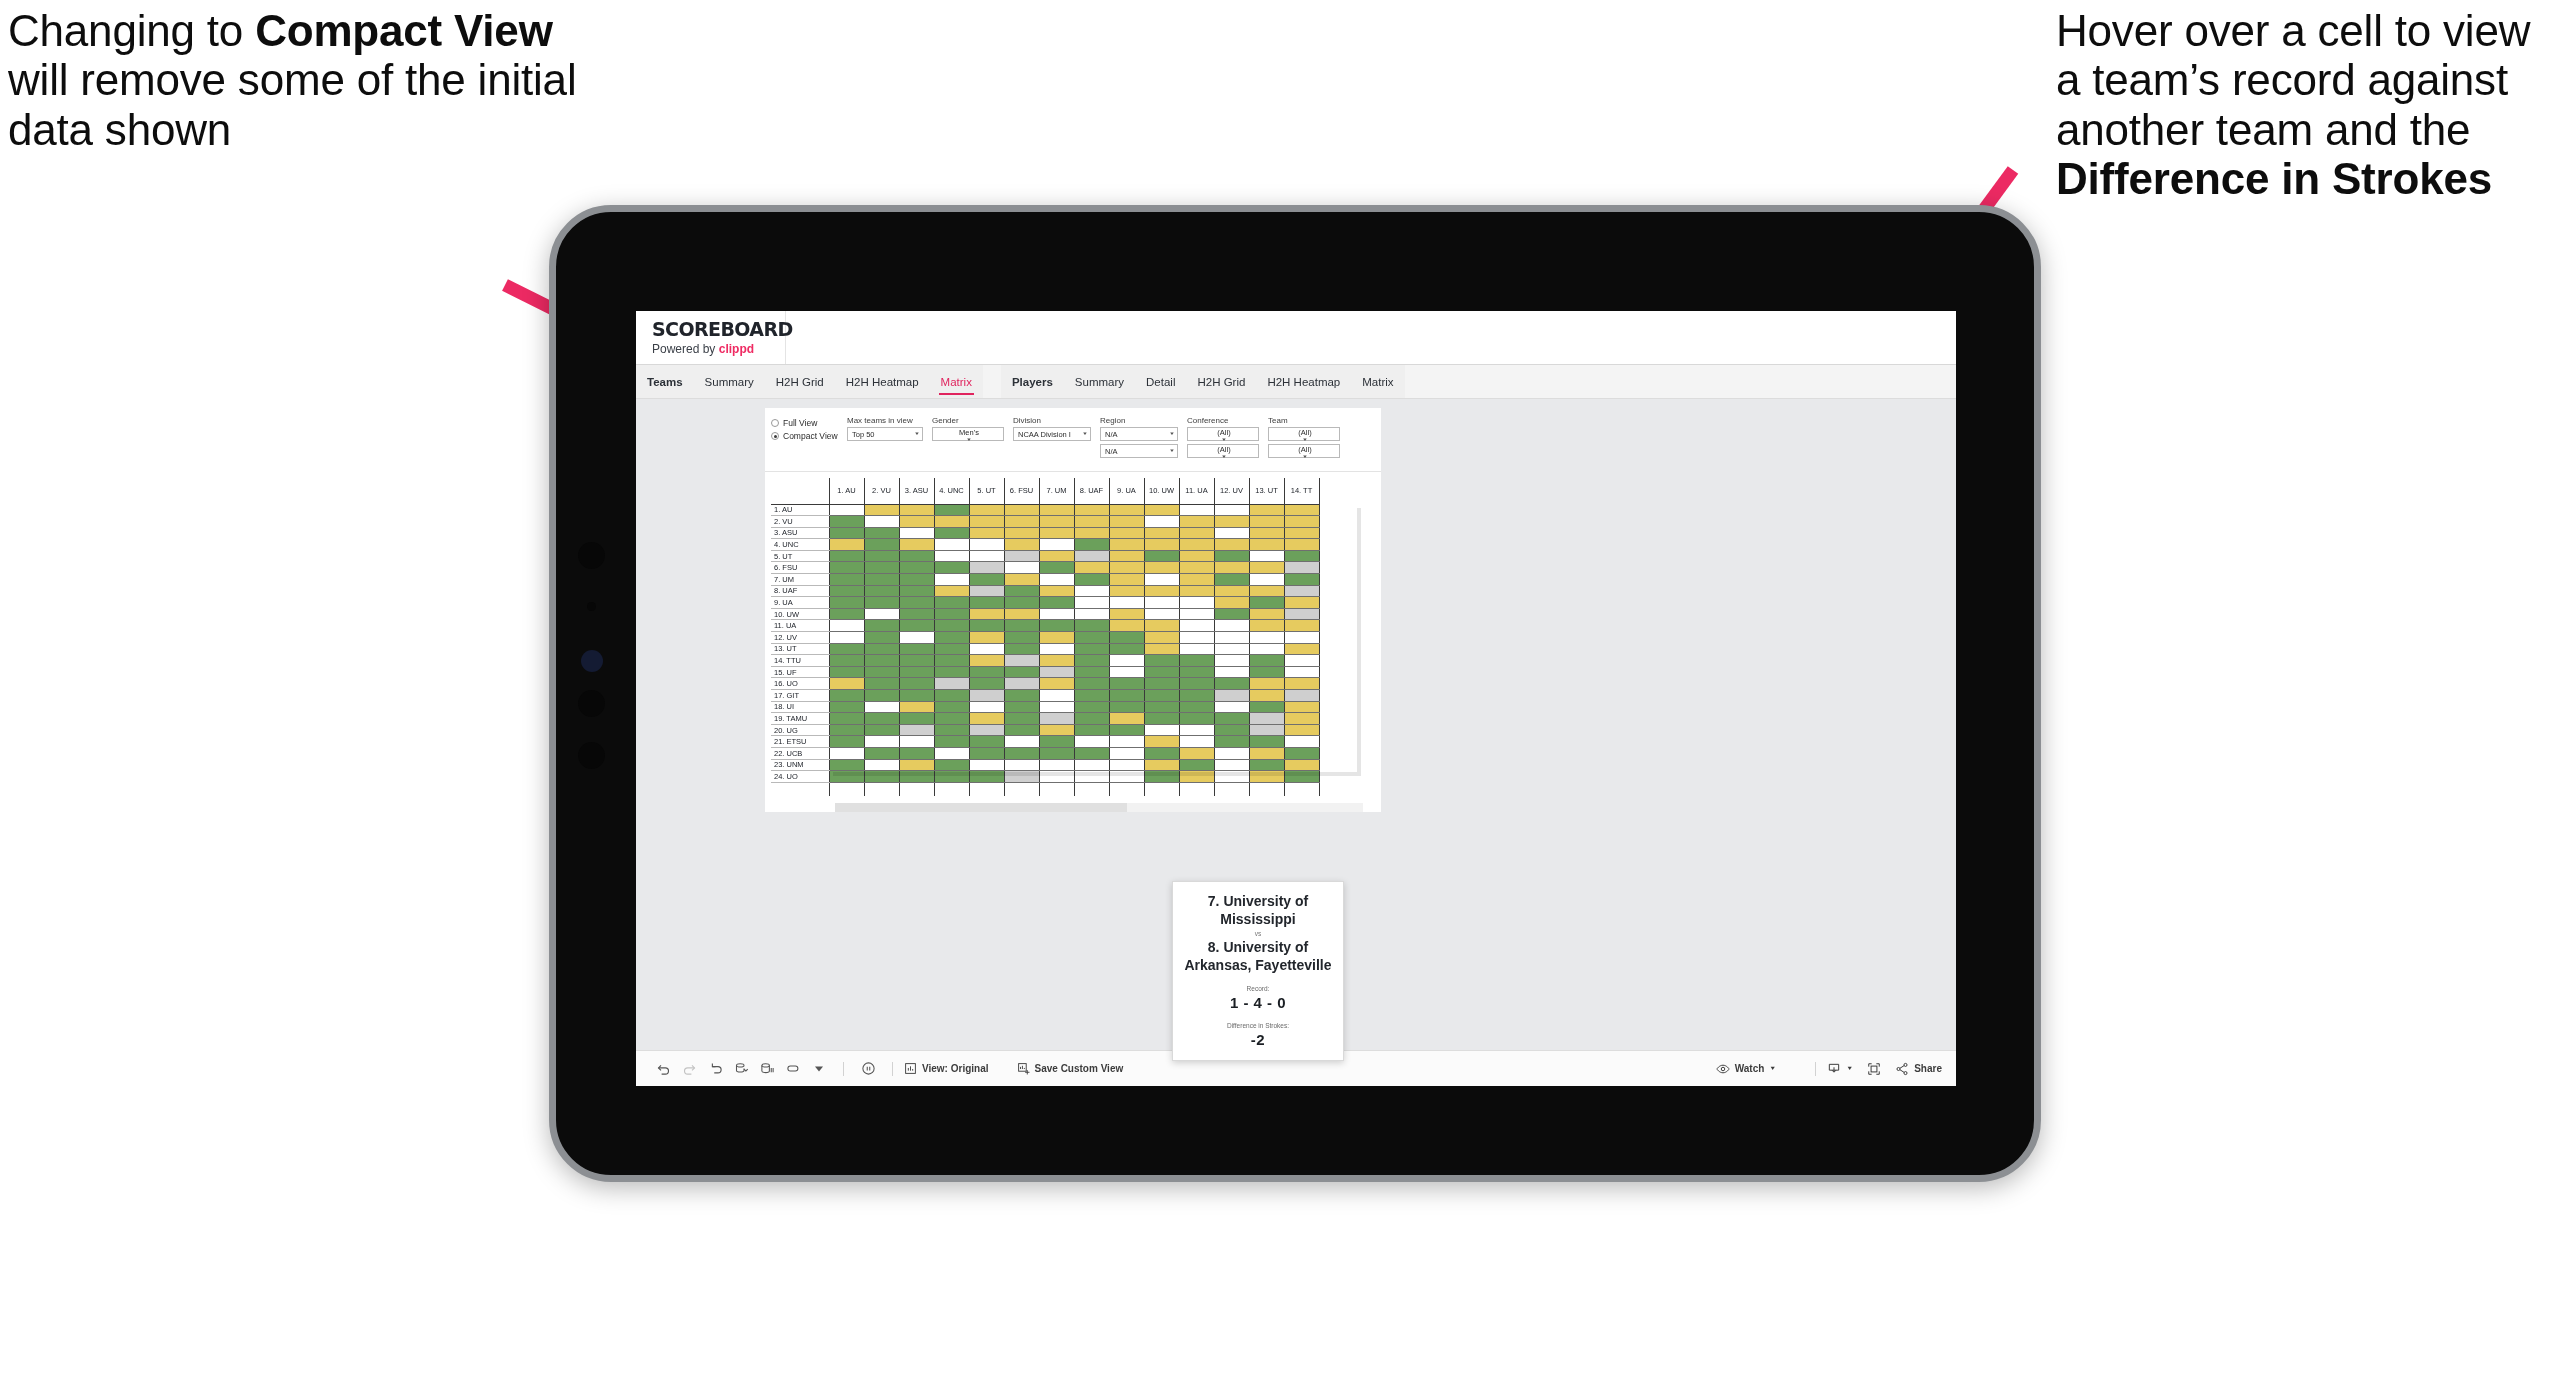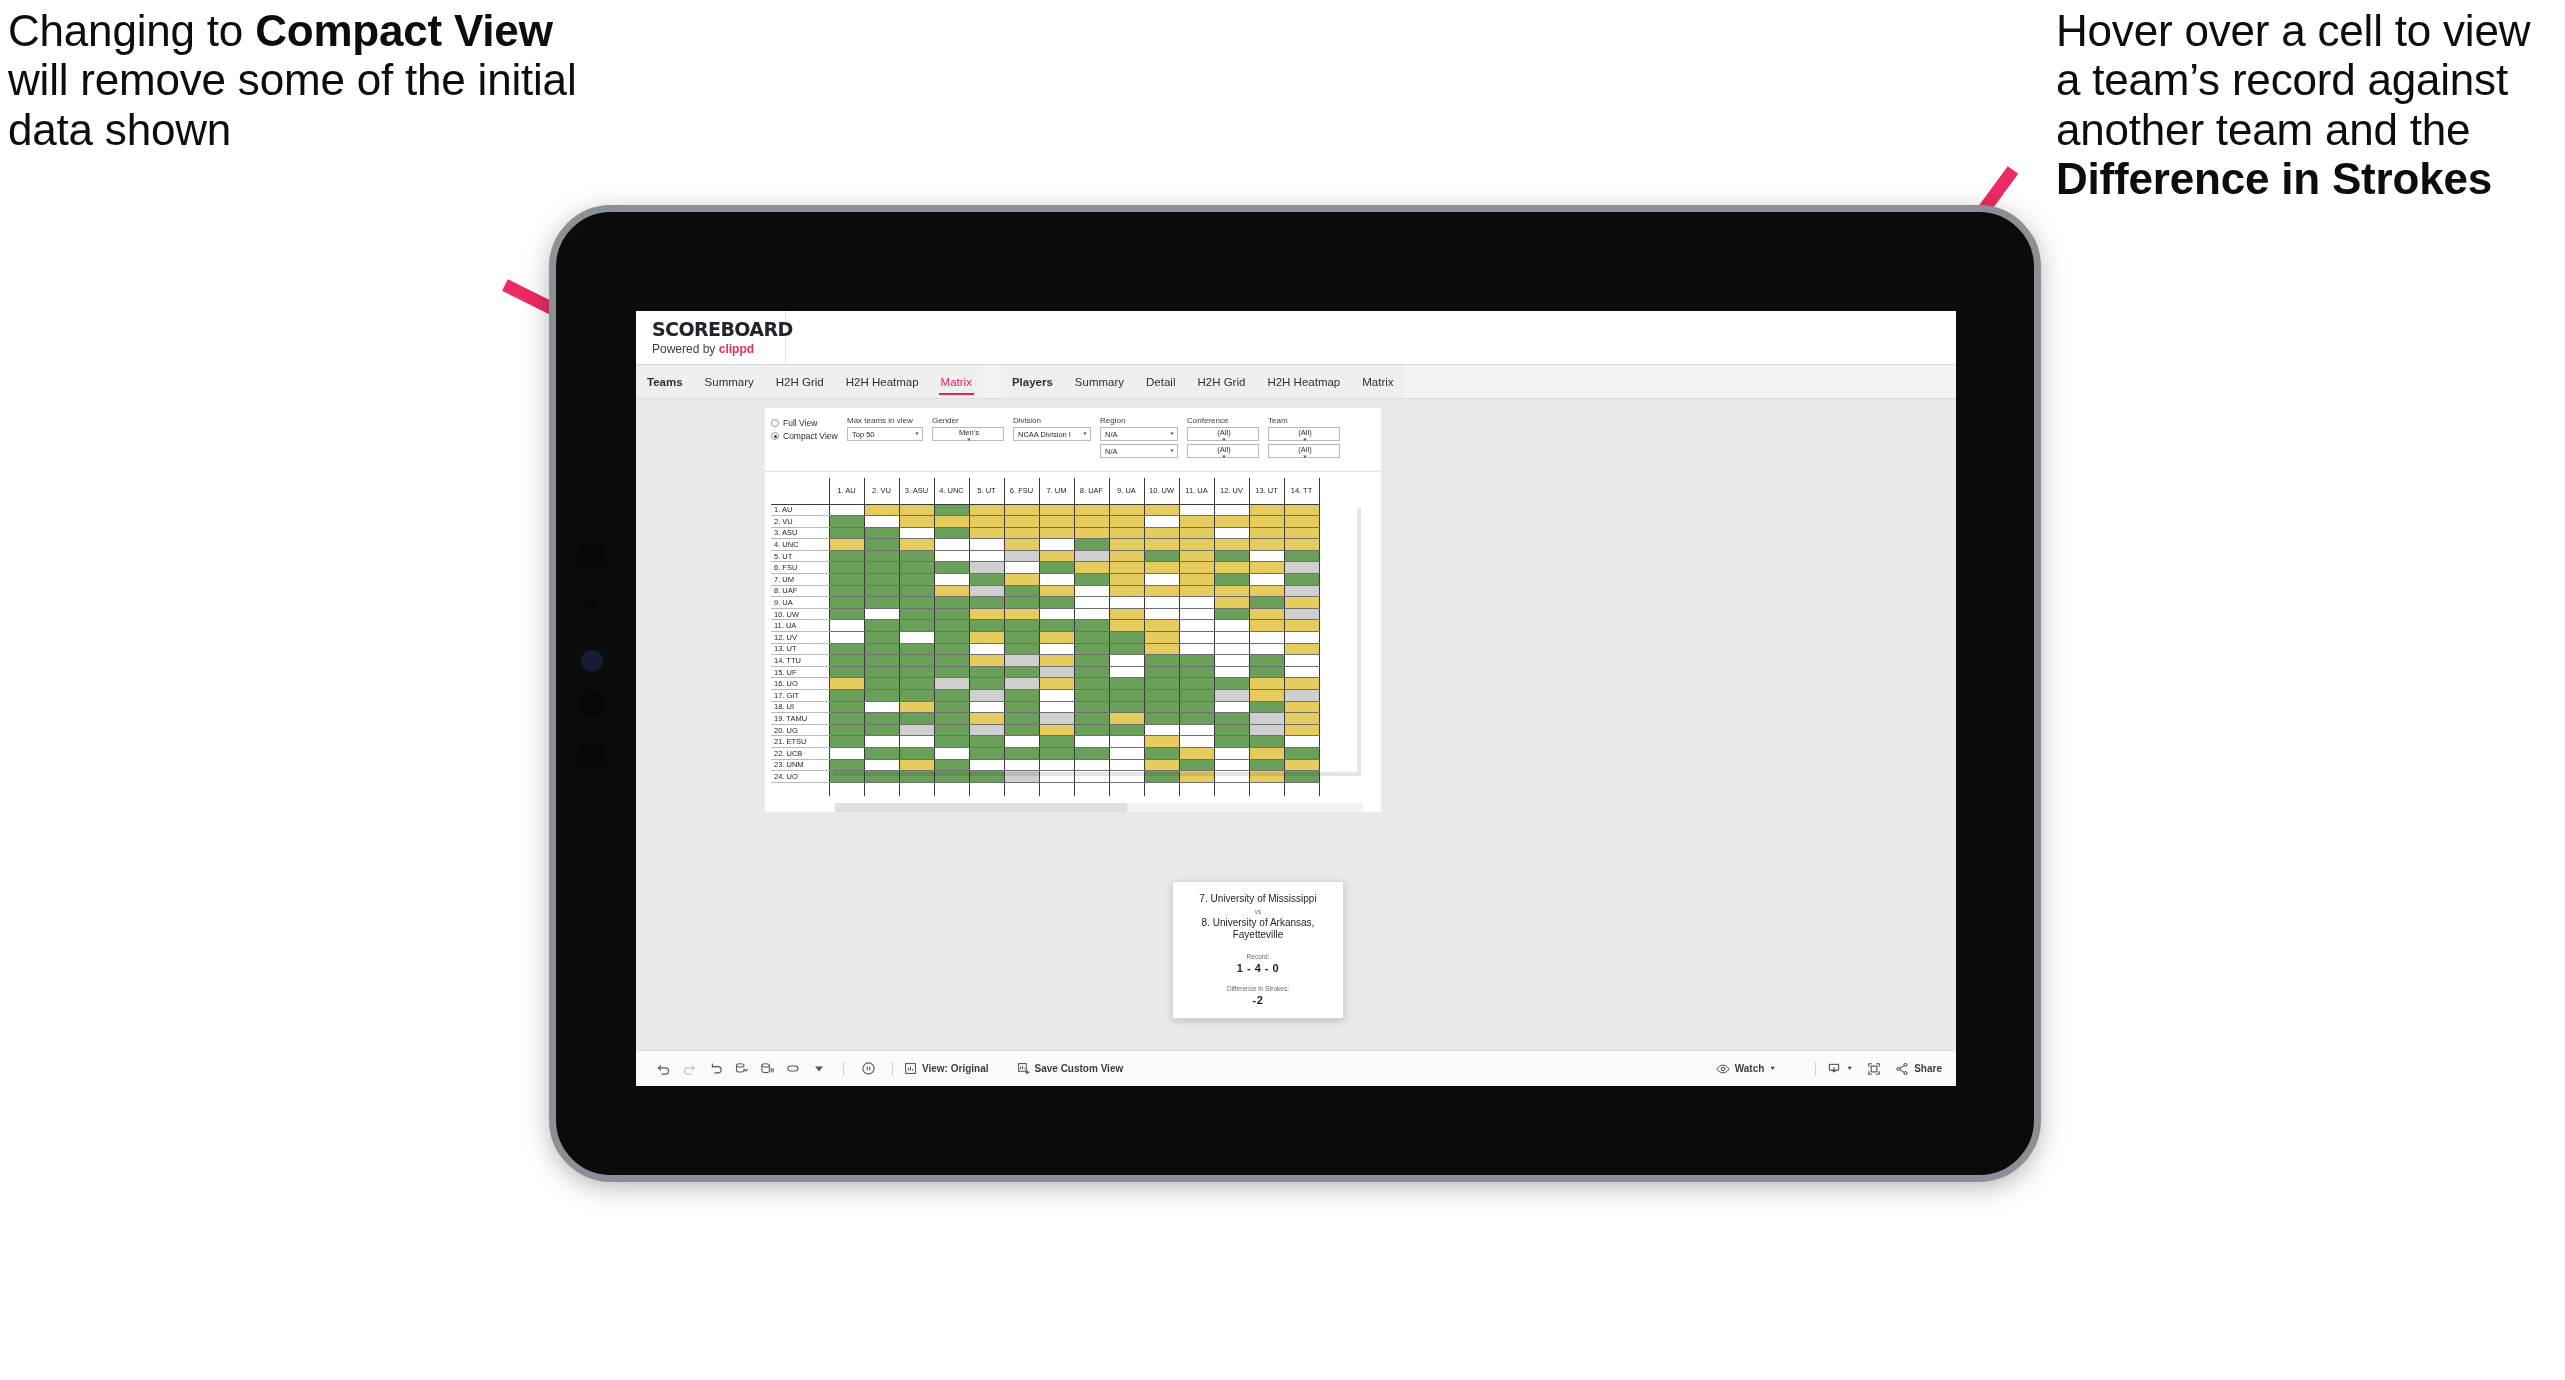--- a/index.html
+++ b/index.html
@@ -189,25 +189,25 @@
 
   
   #tooltip {
     position:absolute; left:407px; top:409px;
     width:172px; padding:11px 8px 12px;
     background:#ffffff;
     border:1px solid #d9d9d9;
     box-shadow:0 2px 7px rgba(0,0,0,0.18);
     text-align:center; z-index:40;
   }
-  .tt-team { font-size:10px; color:#22262c; font-weight:400; line-height:1.25;text-align:center; }
+  .tt-team { font-size:14px; color:#22262c; font-weight:700; line-height:1.25;text-align:center; }
   .tt-vs { font-size:6.5px; color:#777; margin:2px 0 2px; }
   .tt-gap { height:11px; }
   .tt-lbl { font-size:6.5px; color:#6a6a6a; }
-  .tt-val { font-size:11px; color:#1b1f24; font-weight:700; margin-top:2px; letter-spacing:0.5px; }
+  .tt-val { font-size:15px; color:#1b1f24; font-weight:700; margin-top:2px; letter-spacing:0.5px; }
 
   
   #toolbar {
     height:36px; background:#fbfbfb;
     border-top:1px solid #dddddd;
     display:flex; align-items:center;
     padding:0 14px;
     font-size:10px; color:#3c3c3c;
   }
   .tb-icon {

